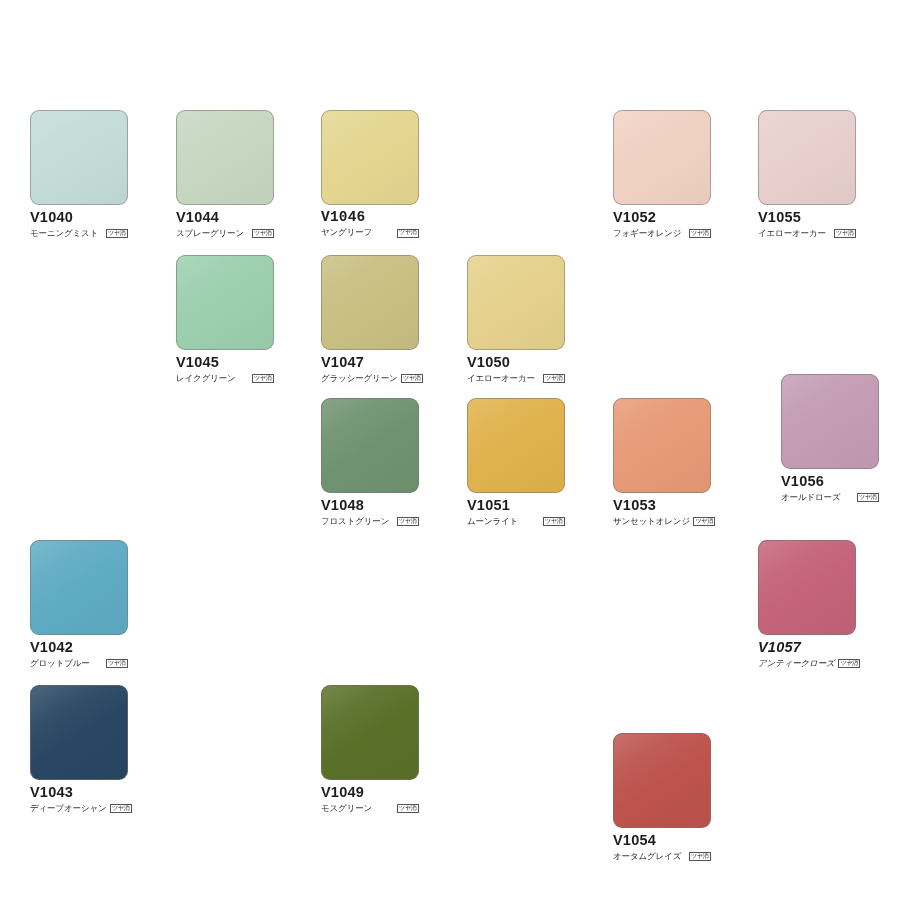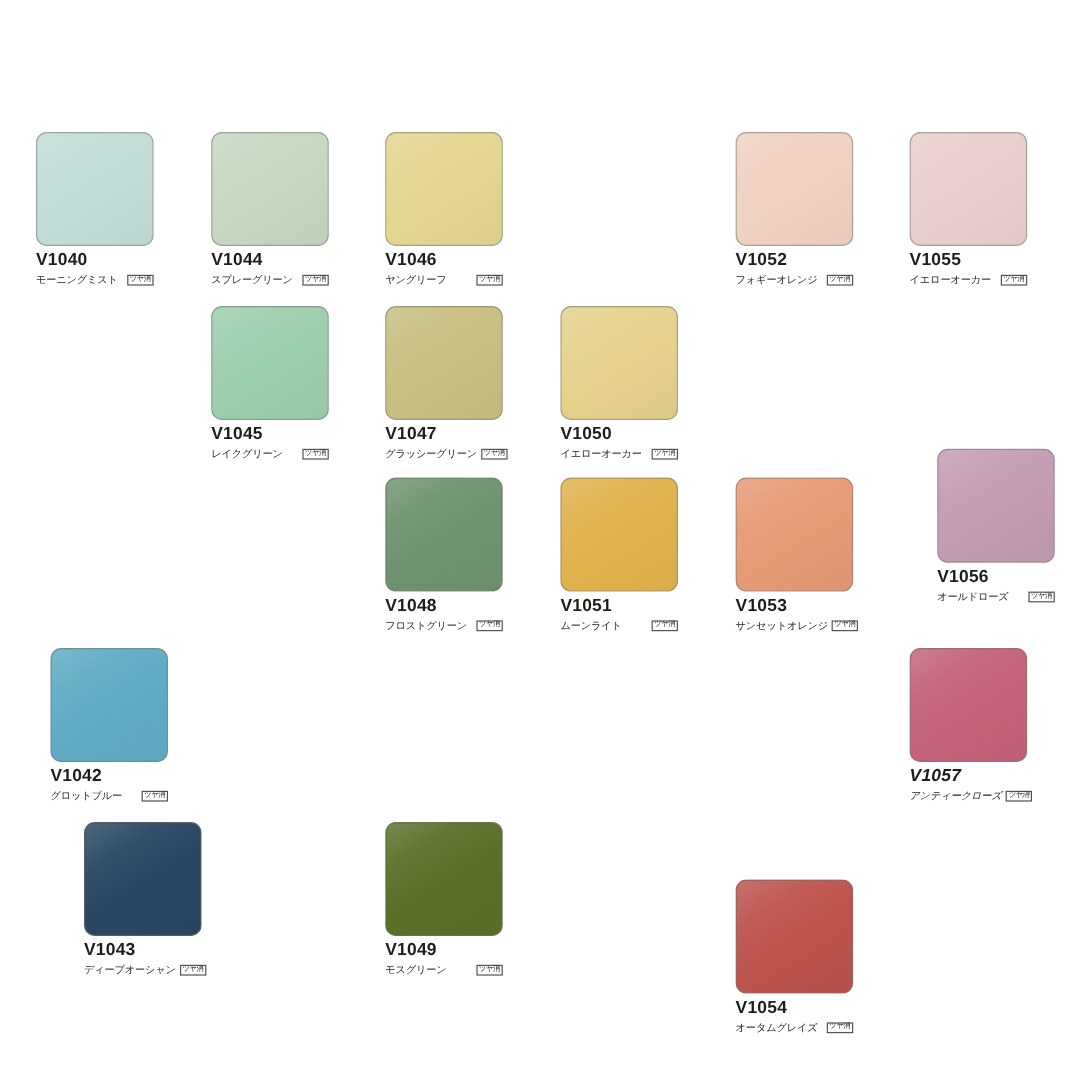--- a/index.html
+++ b/index.html
@@ -106,21 +106,21 @@
       </div>
     </div>
     <div class="swatch-cell" style="left: 176px; top: 110px;">
       <div class="swatch-chip" style="width: 98px; height: 95px; background: rgb(198, 215, 193);"></div>
       <div class="swatch-code">V1044</div>
       <div class="swatch-namerow">
         <span class="swatch-name">スプレーグリーン</span>
         <span class="finish-badge">ツヤ消</span>
       </div>
     </div>
-    <div class="swatch-cell" style="left: 321px; top: 110px;">
+    <div class="swatch-cell" style="left: 321px; top: 110px; font-family: Liberation Mono, monospace;">
       <div class="swatch-chip" style="width: 98px; height: 95px; background: rgb(228, 213, 144);"></div>
       <div class="swatch-code">V1046</div>
       <div class="swatch-namerow">
         <span class="swatch-name">ヤングリーフ</span>
         <span class="finish-badge">ツヤ消</span>
       </div>
     </div>
     <div class="swatch-cell" style="left: 613px; top: 110px;">
       <div class="swatch-chip" style="width: 98px; height: 95px; background: rgb(240, 209, 194);"></div>
       <div class="swatch-code">V1052</div>
@@ -186,37 +186,37 @@
       </div>
     </div>
     <div class="swatch-cell" style="left: 758px; top: 374px; padding-left: 23px;">
       <div class="swatch-chip" style="width: 98px; height: 95px; background: rgb(196, 156, 180);"></div>
       <div class="swatch-code">V1056</div>
       <div class="swatch-namerow">
         <span class="swatch-name">オールドローズ</span>
         <span class="finish-badge">ツヤ消</span>
       </div>
     </div>
-    <div class="swatch-cell" style="left: 42px; top: 540px;">
+    <div class="swatch-cell" style="left: 30px; top: 540px;">
       <div class="swatch-chip" style="width: 98px; height: 95px; background: rgb(95, 171, 196);"></div>
       <div class="swatch-code">V1042</div>
       <div class="swatch-namerow">
         <span class="swatch-name">グロットブルー</span>
         <span class="finish-badge">ツヤ消</span>
       </div>
     </div>
     <div class="swatch-cell" style="left: 758px; top: 540px; font-style: italic;">
       <div class="swatch-chip" style="width: 98px; height: 95px; background: rgb(196, 99, 121);"></div>
       <div class="swatch-code">V1057</div>
       <div class="swatch-namerow">
         <span class="swatch-name">アンティークローズ</span>
         <span class="finish-badge">ツヤ消</span>
       </div>
     </div>
-    <div class="swatch-cell" style="left: 30px; top: 685px; margin-left: 40px;">
+    <div class="swatch-cell" style="left: 30px; top: 685px;">
       <div class="swatch-chip" style="width: 98px; height: 95px; background: rgb(41, 71, 99);"></div>
       <div class="swatch-code">V1043</div>
       <div class="swatch-namerow">
         <span class="swatch-name">ディープオーシャン</span>
         <span class="finish-badge">ツヤ消</span>
       </div>
     </div>
     <div class="swatch-cell" style="left: 321px; top: 685px;">
       <div class="swatch-chip" style="width: 98px; height: 95px; background: rgb(90, 112, 41);"></div>
       <div class="swatch-code">V1049</div>

